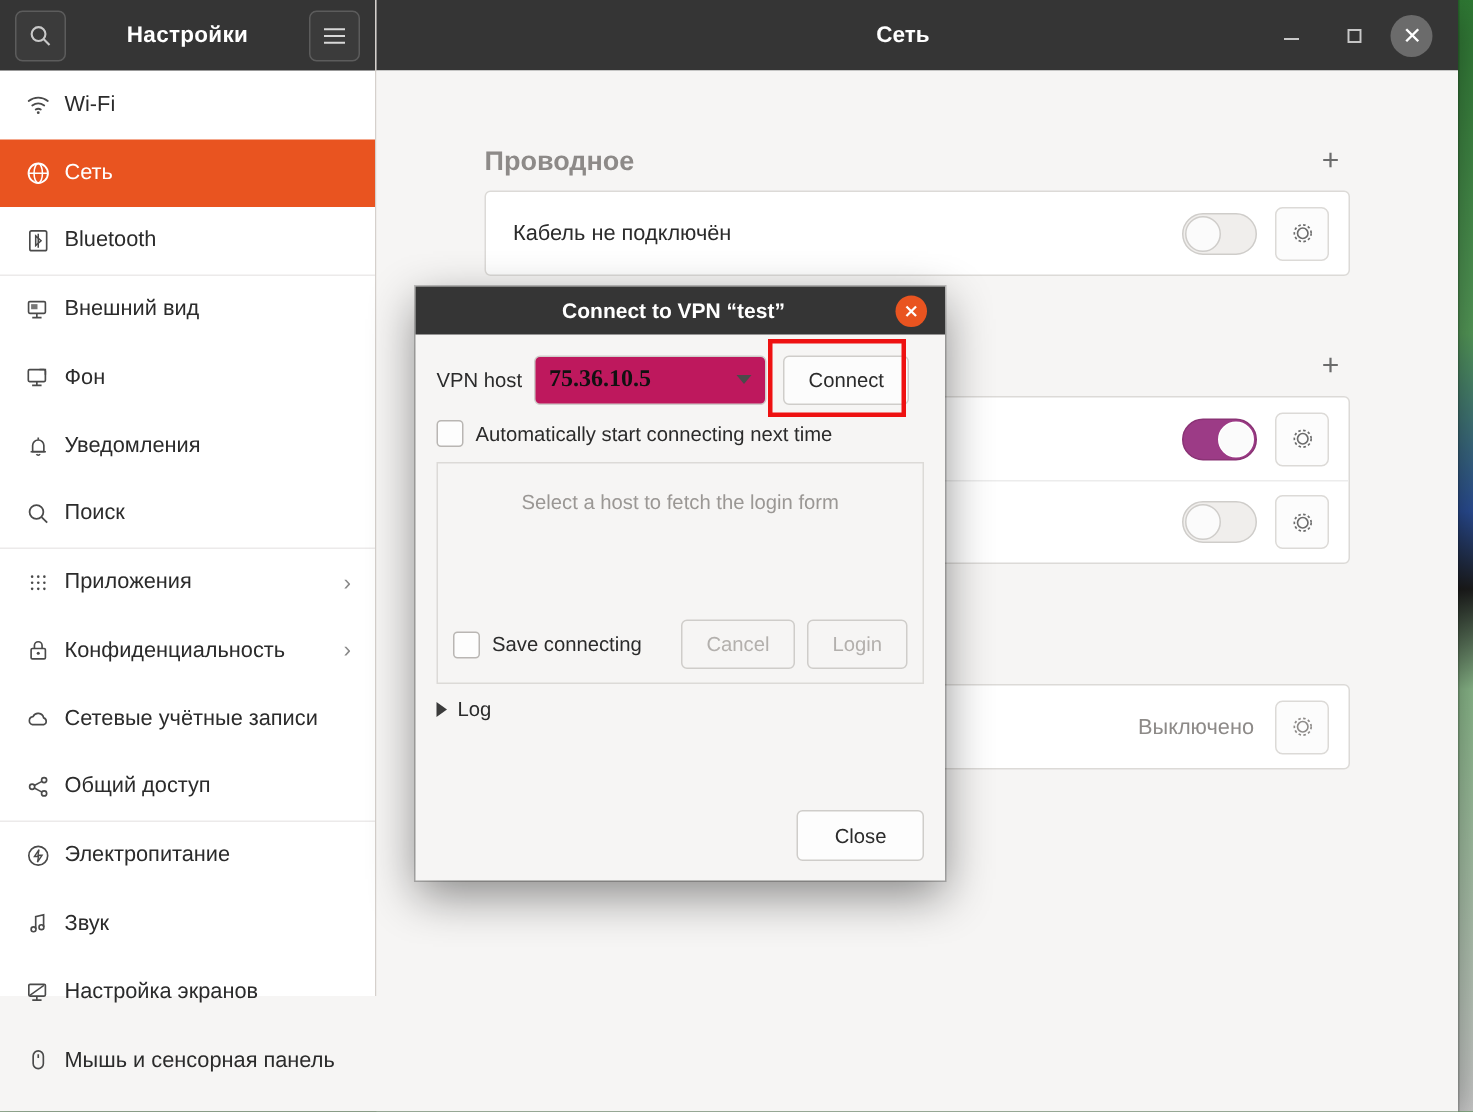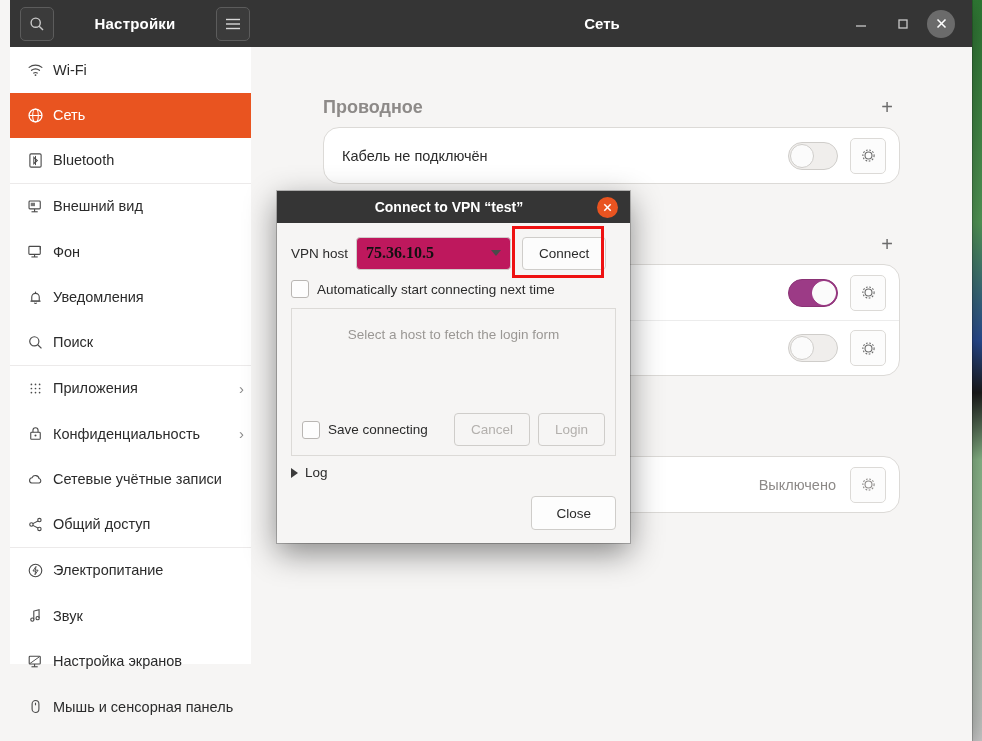--- a/index.html
+++ b/index.html
@@ -23,21 +23,21 @@
     left: 0; top: 0;
     width: 972px;
     height: 741px;
     background: #f6f5f4;
     box-shadow: 0 0 0 1px rgba(0,0,0,.18), 0 8px 28px rgba(0,0,0,.45);
     overflow: hidden;
   }
   
   #sidebar {
     position: absolute;
-    left: 10px; top: 0;
+    left: 0; top: 0;
     width: 251px;
     height: 664px;
     background: #ffffff;
     border-right: 1px solid #d5d0cc;
     box-sizing: border-box;
   }
   #sidebar-header {
     height: 47px;
     background: #353535;
     display: flex;
@@ -149,21 +149,21 @@
   .plus-btn {
     width: 26px; height: 26px;
     display: flex; align-items: center; justify-content: center;
     color: #6b6b6b;
     font-size: 20px;
     line-height: 1;
   }
   .card {
     background: #ffffff;
     border: 1px solid #dcdad7;
-    border-radius: 16px;
+    border-radius: 4px;
     overflow: hidden;
   }
   .row {
     height: 55px;
     display: flex;
     align-items: center;
     padding: 0 13px 0 18px;
     box-sizing: border-box;
   }
   .row + .row { border-top: 1px solid #ececec; }
@@ -351,21 +351,21 @@
     border-left: 7px solid #3b3b3b;
     margin-right: 7px;
     flex: none;
   }
   .log-lbl { font-size: 13.5px; color: #2b2b2b; }
   #dlg-footer {
     display: flex;
     justify-content: flex-end;
     padding: 0 14px 13px 14px;
   }
-  #dlg-footer .btn { height: 34px; padding: 0 24px; background: #fdfdfd; }
+  #dlg-footer .btn { height: 34px; padding: 0 24px; background: #fdfdfd; margin-top: 44px; }
   svg { display: block; }
 </style>
 </head>
 <body>
 
 <div id="root">
 
   <div id="window">
 
     <div id="sidebar">

